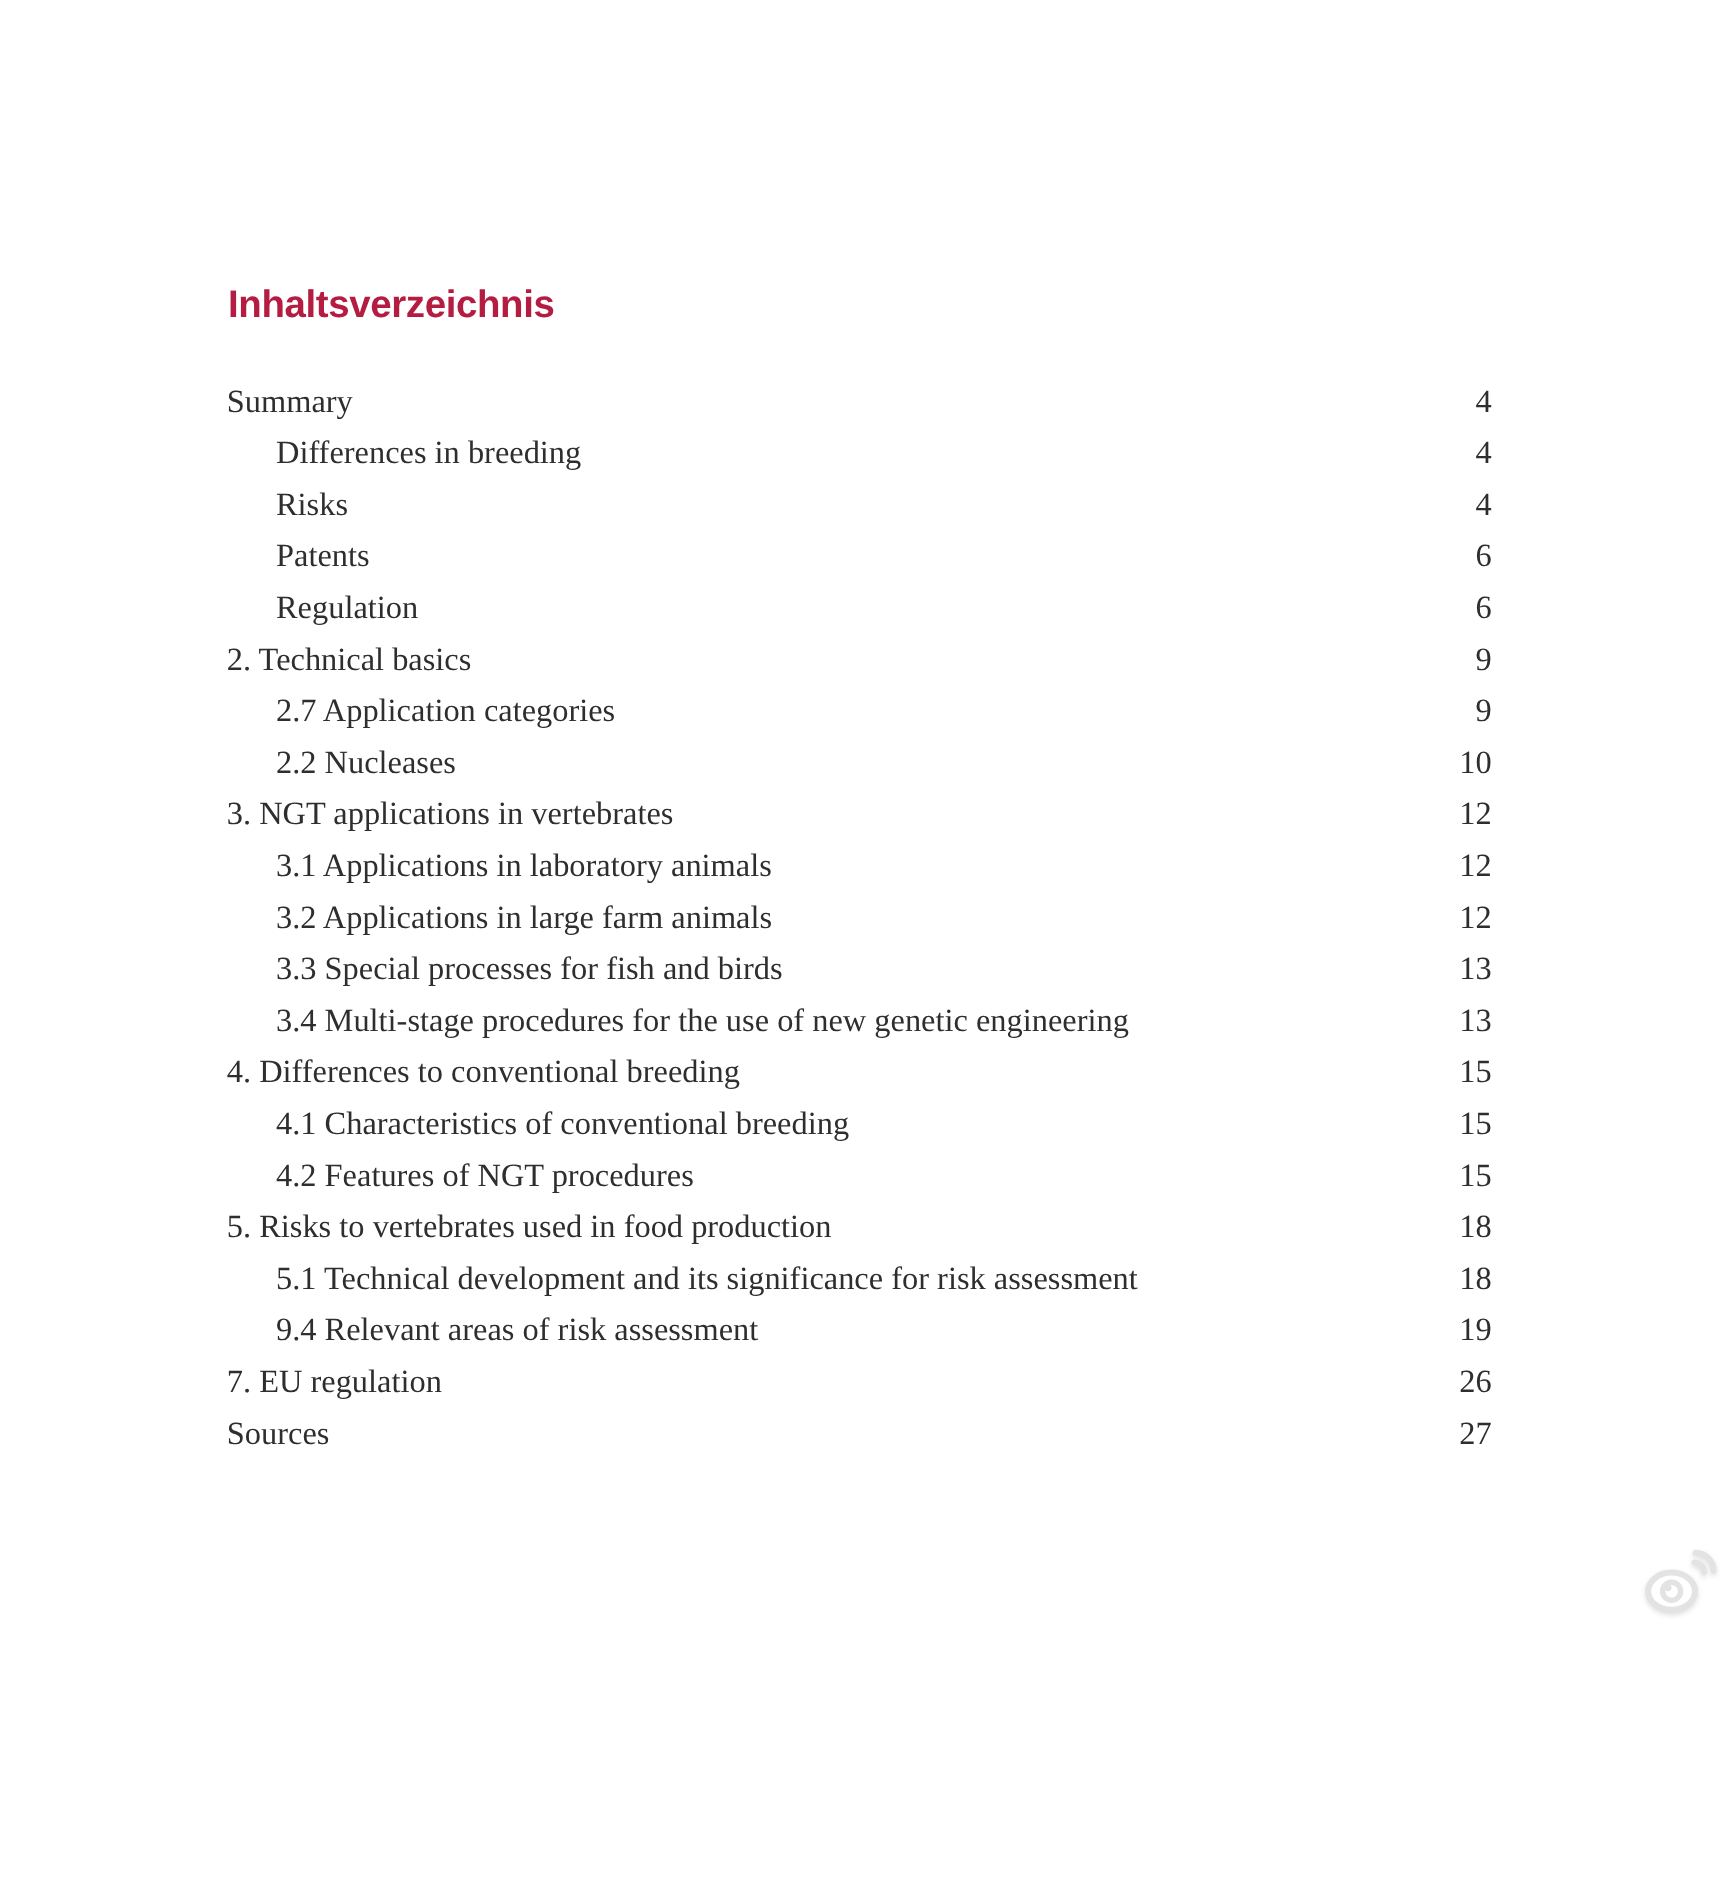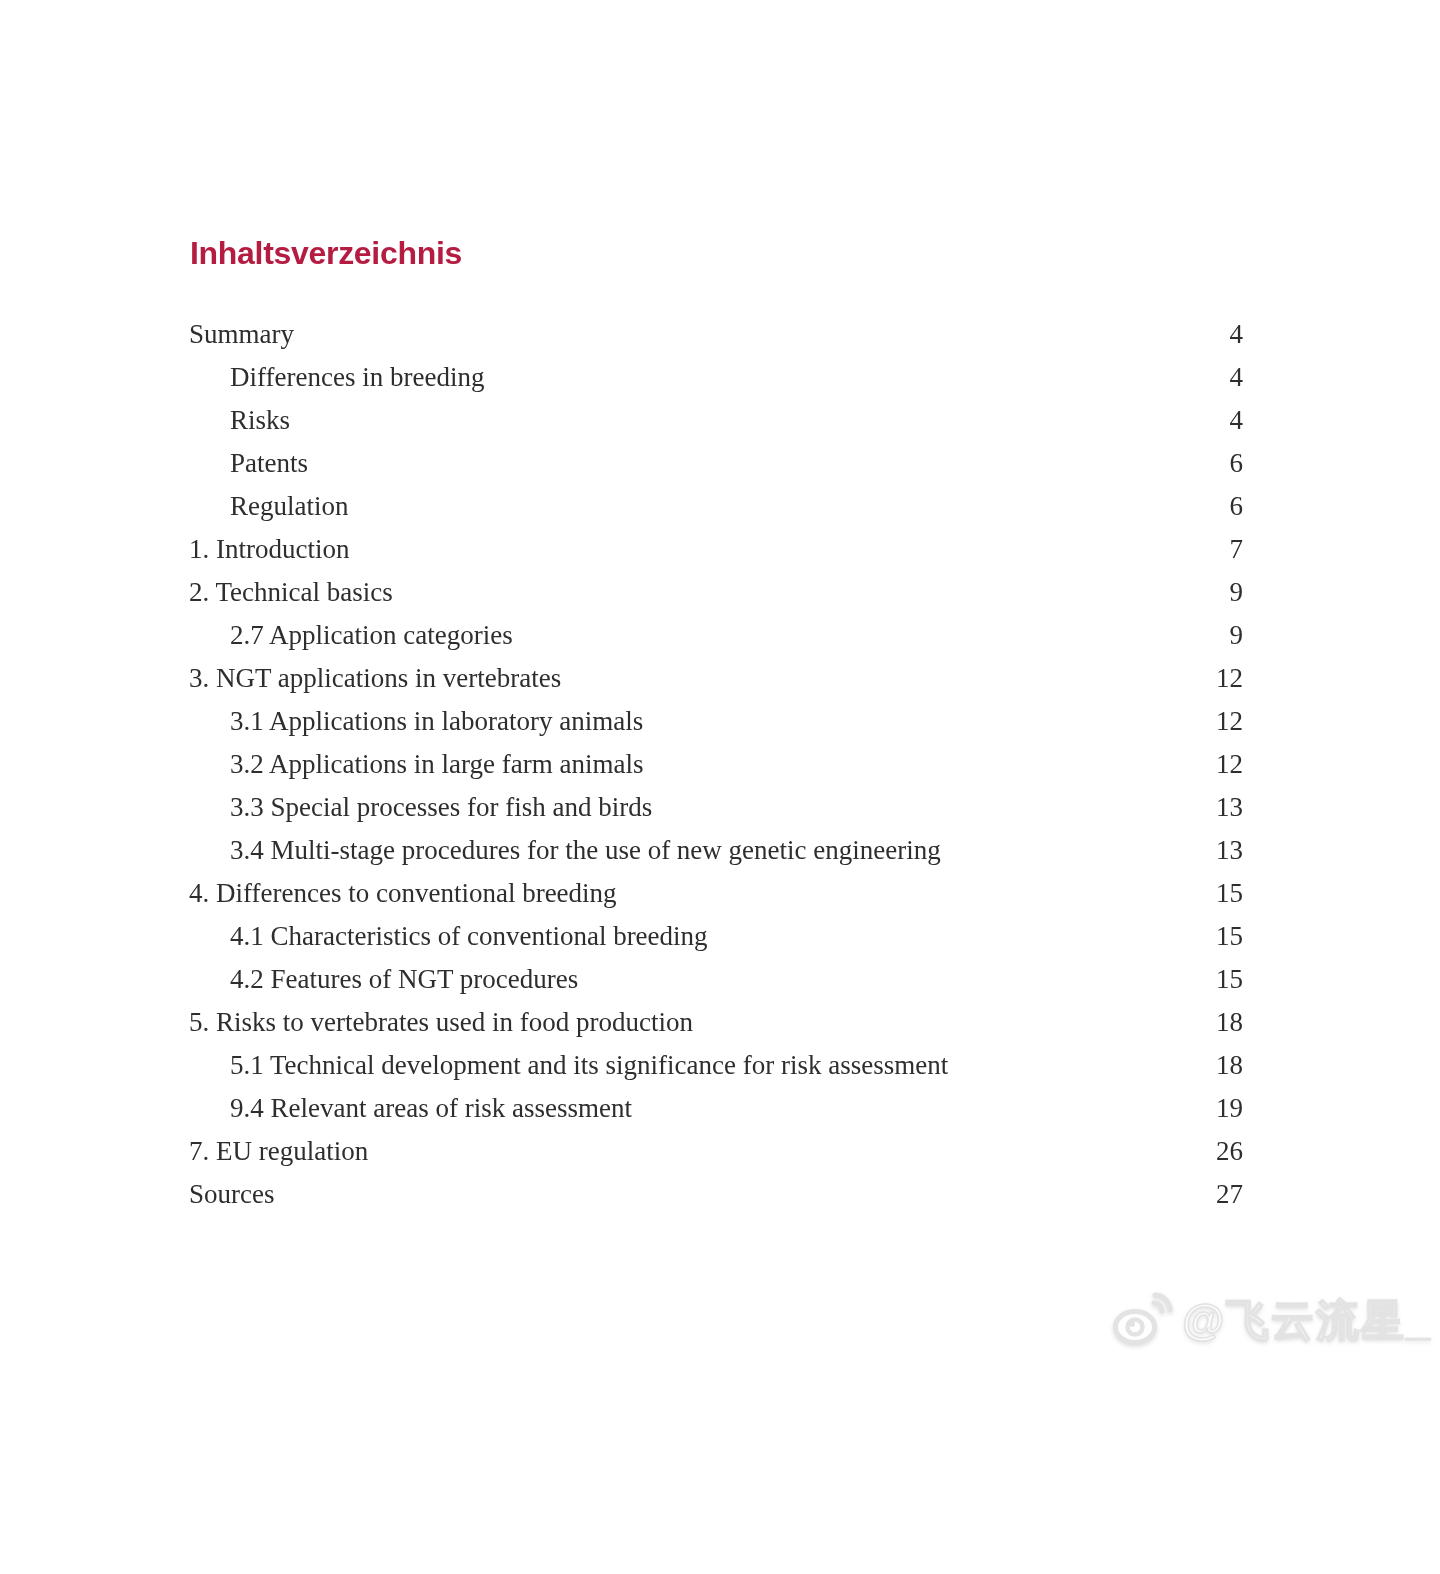--- a/index.html
+++ b/index.html
@@ -100,30 +100,30 @@
   </div>
       <div class="toc-row lvl1">
     <span class="toc-label">Patents</span>
     <span class="toc-page">6</span>
   </div>
       <div class="toc-row lvl1">
     <span class="toc-label">Regulation</span>
     <span class="toc-page">6</span>
   </div>
       <div class="toc-row lvl0">
-    <span class="toc-label">1. Introduction</span>
-    <span class="toc-page">7</span>
-  </div>
-      <div class="toc-row lvl0">
     <span class="toc-label">2. Technical basics</span>
     <span class="toc-page">9</span>
   </div>
       <div class="toc-row lvl1">
     <span class="toc-label">2.7 Application categories</span>
     <span class="toc-page">9</span>
+  </div>
+      <div class="toc-row lvl1">
+    <span class="toc-label">2.2 Nucleases</span>
+    <span class="toc-page">10</span>
   </div>
       <div class="toc-row lvl0">
     <span class="toc-label">3. NGT applications in vertebrates</span>
     <span class="toc-page">12</span>
   </div>
       <div class="toc-row lvl1">
     <span class="toc-label">3.1 Applications in laboratory animals</span>
     <span class="toc-page">12</span>
   </div>
       <div class="toc-row lvl1">
@@ -177,16 +177,15 @@
       <svg width="62" height="54" viewBox="0 0 62 54" aria-hidden="true">
         <g fill="none" stroke="#e3e3e3" stroke-width="5" stroke-linecap="round">
           <path d="M42 11 a8 8 0 0 1 8 8"></path>
           <path d="M43 3 a15 15 0 0 1 15 15"></path>
         </g>
         <ellipse cx="23" cy="35" rx="19.5" ry="15.5" fill="#ffffff" stroke="#e3e3e3" stroke-width="5"></ellipse>
         <circle cx="23" cy="35" r="7.5" fill="none" stroke="#e3e3e3" stroke-width="4.5"></circle>
         <circle cx="20" cy="32" r="3" fill="#e3e3e3"></circle>
       </svg>
     </span>
-    <span class="handle">@飞云流星_</span>
   </div>
 
 </div>
 
 </body></html>

